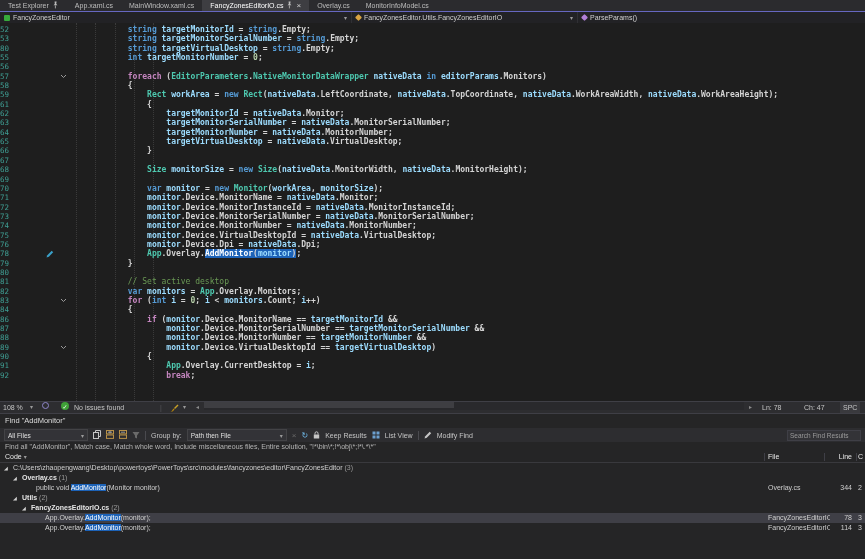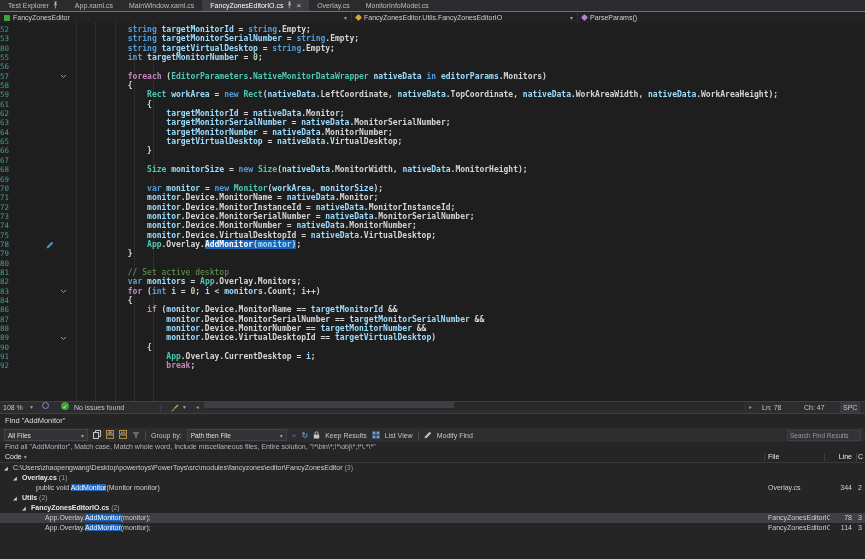--- a/index.html
+++ b/index.html
@@ -153,20 +153,21 @@
       <div class="code-line"><span class="ln">66</span><span class="mod"></span><span class="fold"></span><span class="ct"><span class="tp">                }</span></span></div>
       <div class="code-line"><span class="ln">67</span><span class="mod"></span><span class="fold"></span><span class="ct"></span></div>
       <div class="code-line"><span class="ln">68</span><span class="mod"></span><span class="fold"></span><span class="ct"><span class="tp">                </span><span class="tt">Size</span><span class="tp"> </span><span class="tv">monitorSize</span><span class="tp"> = </span><span class="tk">new</span><span class="tp"> </span><span class="tt">Size</span><span class="tp">(</span><span class="tv">nativeData</span><span class="tp">.MonitorWidth, </span><span class="tv">nativeData</span><span class="tp">.MonitorHeight);</span></span></div>
       <div class="code-line"><span class="ln">69</span><span class="mod"></span><span class="fold"></span><span class="ct"></span></div>
       <div class="code-line"><span class="ln">70</span><span class="mod"></span><span class="fold"></span><span class="ct"><span class="tp">                </span><span class="tk">var</span><span class="tp"> </span><span class="tv">monitor</span><span class="tp"> = </span><span class="tk">new</span><span class="tp"> </span><span class="tt">Monitor</span><span class="tp">(</span><span class="tv">workArea</span><span class="tp">, </span><span class="tv">monitorSize</span><span class="tp">);</span></span></div>
       <div class="code-line"><span class="ln">71</span><span class="mod"></span><span class="fold"></span><span class="ct"><span class="tp">                </span><span class="tv">monitor</span><span class="tp">.Device.MonitorName = </span><span class="tv">nativeData</span><span class="tp">.Monitor;</span></span></div>
       <div class="code-line"><span class="ln">72</span><span class="mod"></span><span class="fold"></span><span class="ct"><span class="tp">                </span><span class="tv">monitor</span><span class="tp">.Device.MonitorInstanceId = </span><span class="tv">nativeData</span><span class="tp">.MonitorInstanceId;</span></span></div>
       <div class="code-line"><span class="ln">73</span><span class="mod"></span><span class="fold"></span><span class="ct"><span class="tp">                </span><span class="tv">monitor</span><span class="tp">.Device.MonitorSerialNumber = </span><span class="tv">nativeData</span><span class="tp">.MonitorSerialNumber;</span></span></div>
       <div class="code-line"><span class="ln">74</span><span class="mod"></span><span class="fold"></span><span class="ct"><span class="tp">                </span><span class="tv">monitor</span><span class="tp">.Device.MonitorNumber = </span><span class="tv">nativeData</span><span class="tp">.MonitorNumber;</span></span></div>
       <div class="code-line"><span class="ln">75</span><span class="mod"></span><span class="fold"></span><span class="ct"><span class="tp">                </span><span class="tv">monitor</span><span class="tp">.Device.VirtualDesktopId = </span><span class="tv">nativeData</span><span class="tp">.VirtualDesktop;</span></span></div>
+      <div class="code-line"><span class="ln">76</span><span class="mod"></span><span class="fold"></span><span class="ct"><span class="tp">                </span><span class="tv">monitor</span><span class="tp">.Device.Dpi = </span><span class="tv">nativeData</span><span class="tp">.Dpi;</span></span></div>
       <div class="code-line"><span class="ln">78</span><span class="mod"><svg width="8" height="8" viewBox="0 0 8 8">
             <path d="M0.5 7.5l0.8-2.3 4.4-4.4 1.5 1.5-4.4 4.4z" fill="#3aa0c9"></path>
           </svg></span><span class="fold"></span><span class="ct"><span class="tp">                </span><span class="tt">App</span><span class="tp">.Overlay.</span><span class="tw sel">AddMonitor</span><span class="tp sel">(</span><span class="tv sel">monitor</span><span class="tp sel">)</span><span class="tp">;</span></span></div>
       <div class="code-line"><span class="ln">79</span><span class="mod"></span><span class="fold"></span><span class="ct"><span class="tp">            }</span></span></div>
       <div class="code-line"><span class="ln">80</span><span class="mod"></span><span class="fold"></span><span class="ct"></span></div>
       <div class="code-line"><span class="ln">81</span><span class="mod"></span><span class="fold"></span><span class="ct"><span class="tp">            </span><span class="tm">// Set active desktop</span></span></div>
       <div class="code-line"><span class="ln">82</span><span class="mod"></span><span class="fold"></span><span class="ct"><span class="tp">            </span><span class="tk">var</span><span class="tp"> </span><span class="tv">monitors</span><span class="tp"> = </span><span class="tt">App</span><span class="tp">.Overlay.Monitors;</span></span></div>
       <div class="code-line"><span class="ln">83</span><span class="mod"></span><span class="fold"><svg width="7" height="5" viewBox="0 0 7 5">
             <path d="M1 1l2.5 2.5L6 1" fill="none" stroke="#9a9a9a" stroke-width="1"></path>
           </svg></span><span class="ct"><span class="tp">            </span><span class="tc">for</span><span class="tp"> (</span><span class="tk">int</span><span class="tp"> </span><span class="tv">i</span><span class="tp"> = </span><span class="tn">0</span><span class="tp">; </span><span class="tv">i</span><span class="tp"> &lt; </span><span class="tv">monitors</span><span class="tp">.Count; </span><span class="tv">i</span><span class="tp">++)</span></span></div>

